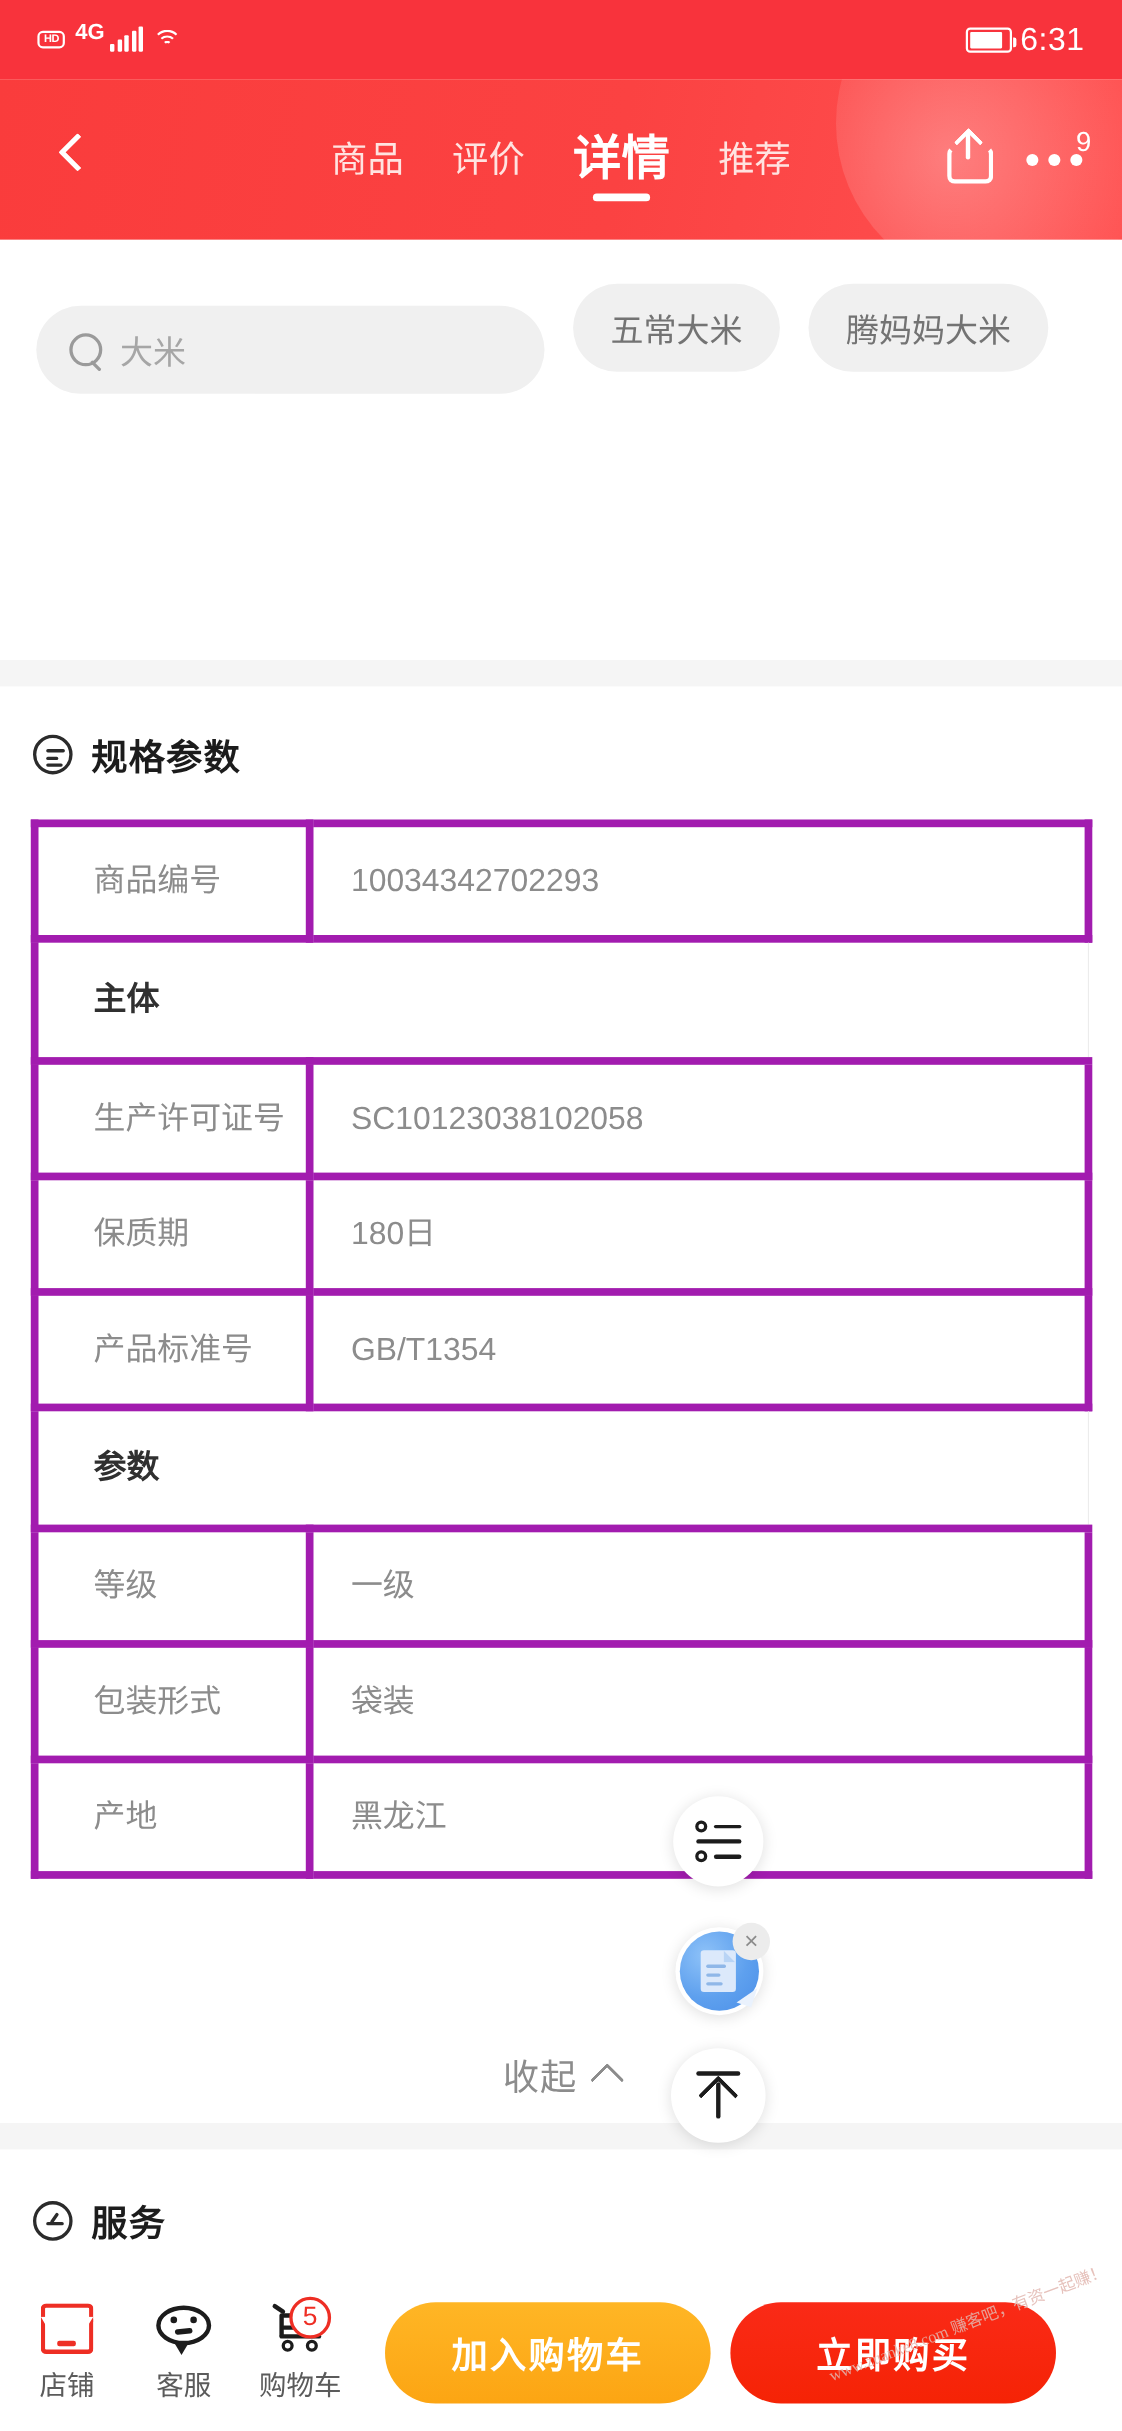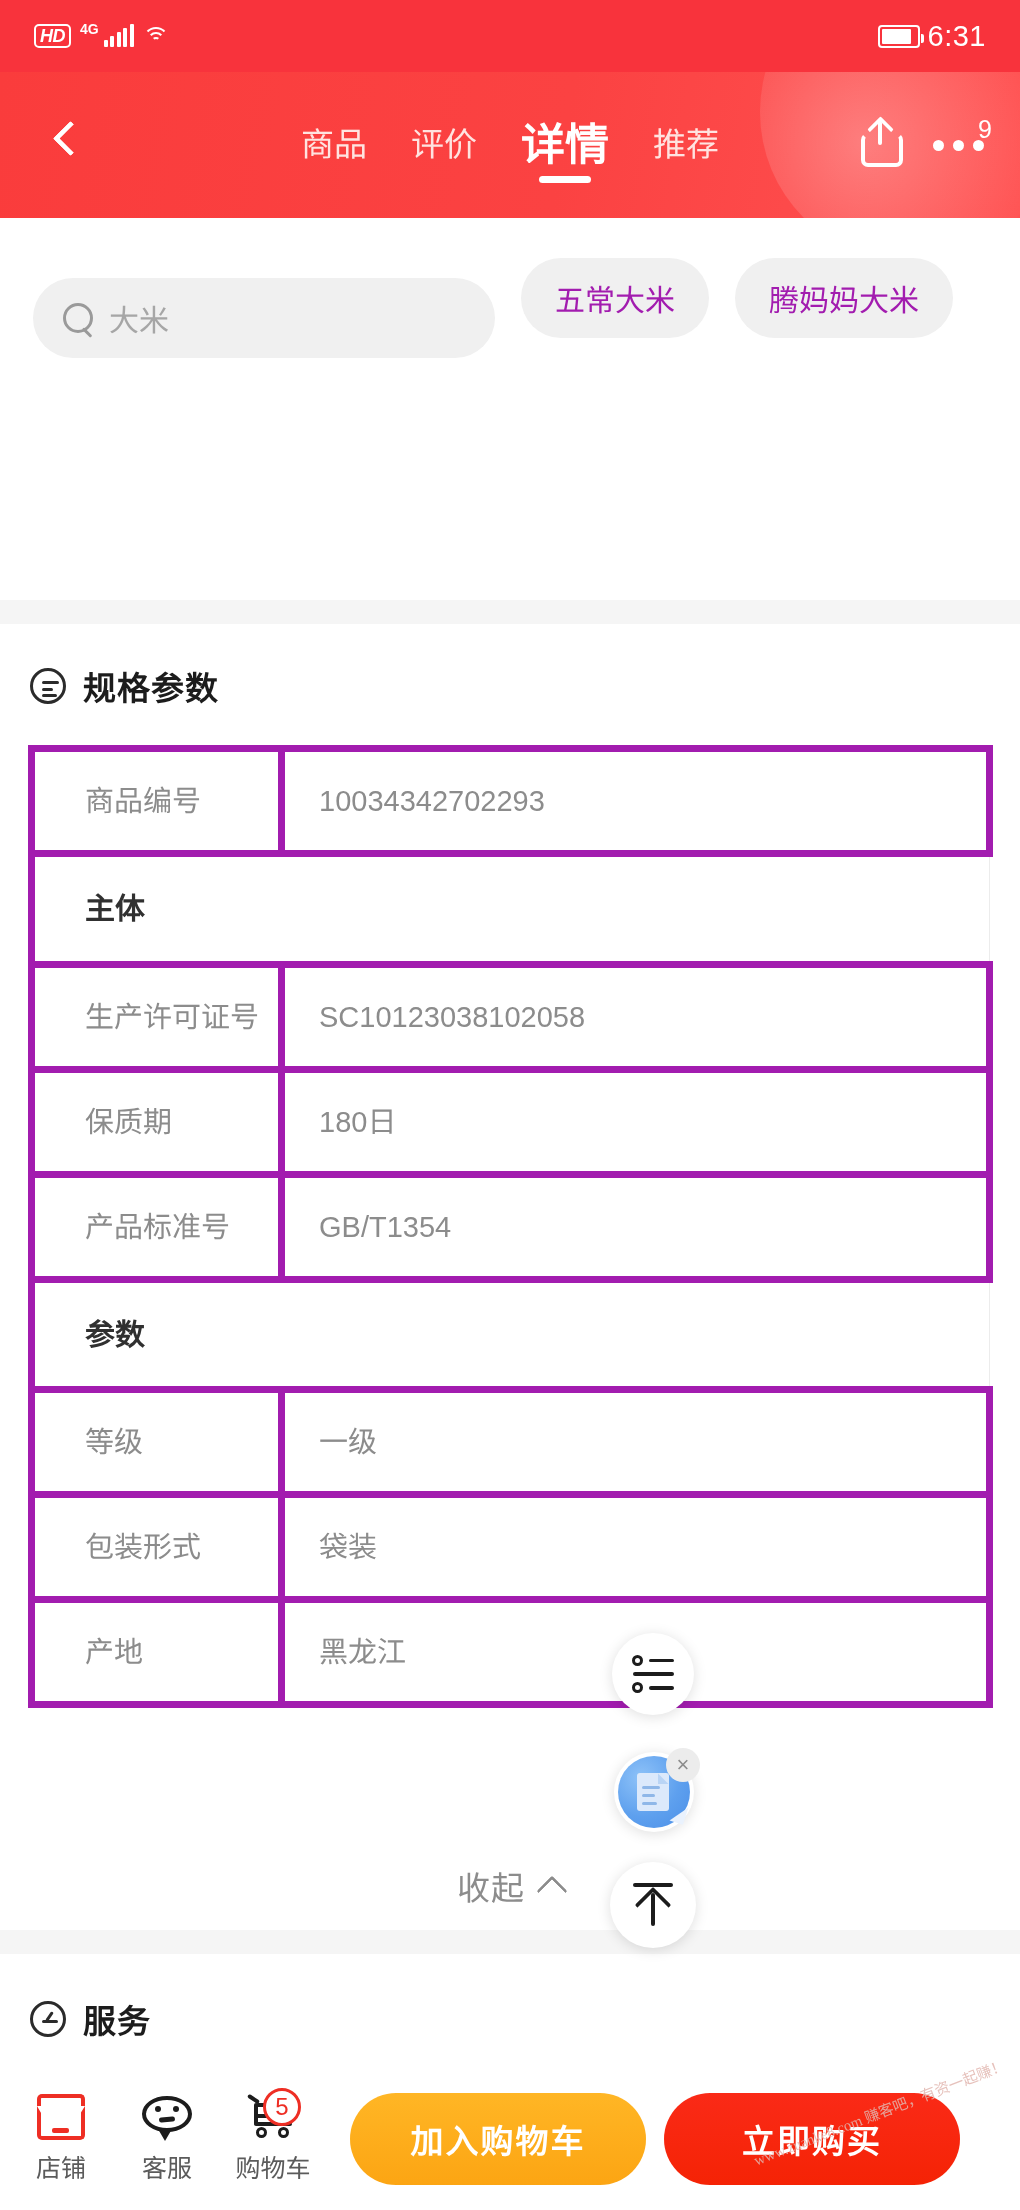--- a/index.html
+++ b/index.html
@@ -13,24 +13,24 @@
 
   
   .statusbar{
     position:absolute; left:0; top:0; width:1020px; height:72px;
     background:#f8333c; color:#fff;
     display:flex; align-items:center; justify-content:space-between;
     padding:0 34px;
   }
   .sb-left{ display:flex; align-items:center; gap:9px; }
   .hd-badge{
-    border:2.5px solid #fff; border-radius:5px; font-size:18px; font-weight:bold;
-    padding:1px 4px; line-height:1.05; letter-spacing:-.5px;font-style:italic;
-  }
-  .g4{ font-size:14px; font-weight:bold; position:relative; top:-7px; margin-right:-4px;}
+    border:2.5px solid #fff; border-radius:5px; font-size:10px; font-weight:bold;
+    padding:1px 4px; line-height:1.05; letter-spacing:-.5px;
+  }
+  .g4{ font-size:20px; font-weight:bold; position:relative; top:-7px; margin-right:-4px;}
   .bars{ display:flex; align-items:flex-end; gap:2.5px; height:22px; }
   .bars i{ display:block; width:4px; background:#fff; border-radius:1px; }
   .bars i:nth-child(1){height:7px}
   .bars i:nth-child(2){height:11px}
   .bars i:nth-child(3){height:15px}
   .bars i:nth-child(4){height:19px}
   .bars i:nth-child(5){height:23px}
   .wifi{ width:26px; height:22px; position:relative; }
   .wifi span{ position:absolute; left:50%; transform:translateX(-50%);
      border:2.6px solid #fff; border-bottom-color:transparent;
@@ -118,21 +118,21 @@
   }
   .mag{ width:30px; height:30px; position:relative; flex:none; }
   .mag::before{ content:""; position:absolute; left:0; top:0; width:24px; height:24px;
     border:3.4px solid #9a9a9a; border-radius:50%; }
   .mag::after{ content:""; position:absolute; right:0px; bottom:-1px; width:12px; height:3.4px;
     background:#9a9a9a; border-radius:2px; transform:rotate(45deg); }
   .search-ph{ color:#a6a6a6; font-size:30px; }
   .chip{
     height:80px; background:#f0f0f0; border-radius:40px; display:flex;
     align-items:center; justify-content:center; padding:0 34px;
-    color:#a21caf; font-size:30px; cursor:pointer; white-space:nowrap;
+    color:#737373; font-size:30px; cursor:pointer; white-space:nowrap;
   }
 
   
   .sep{ position:absolute; left:0; width:1020px; background:#f5f5f5; }
 
   
   .spec-head{
     position:absolute; left:30px; top:662px; display:flex; align-items:center; gap:17px;
   }
   .spec-ico{

